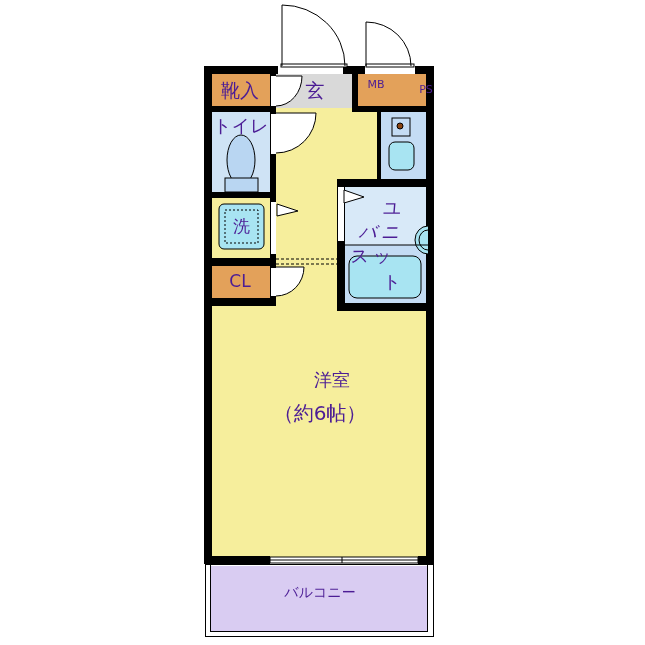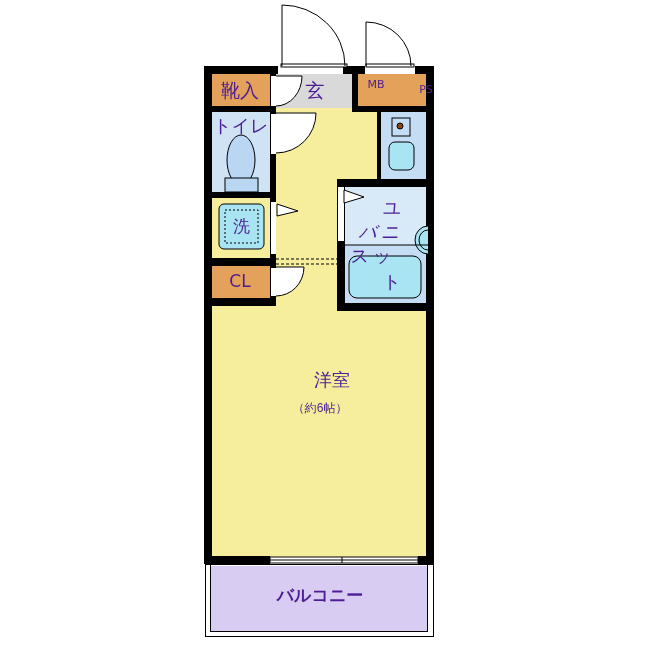--- a/index.html
+++ b/index.html
@@ -114,14 +114,14 @@
 <div class="lbl" style="left:364px;top:78px;width:24px;font-size:11px;">MB</div>
 <div class="lbl" style="left:398px;top:83px;width:24px;font-size:11px;margin-left:16px;">PS</div>
 <div class="lbl" style="left:210px;top:114px;width:62px;font-size:18px;">トイレ</div>
 <div class="lbl" style="left:224px;top:215px;width:35px;font-size:17px;">洗</div>
 <div class="lbl" style="left:210px;top:271px;width:60px;font-size:17px;">CL</div>
 <div class="lbl" style="left:380px;top:196px;width:24px;font-size:18px;">ユ</div>
 <div class="lbl" style="left:356px;top:220px;width:50px;font-size:18px;letter-spacing:4px;font-style:italic;">バニ</div>
 <div class="lbl" style="left:348px;top:244px;width:50px;font-size:18px;letter-spacing:4px;">スッ</div>
 <div class="lbl" style="left:380px;top:270px;width:24px;font-size:18px;">ト</div>
 <div class="lbl" style="left:290px;top:368px;width:60px;font-size:18px;text-align:right;">洋室</div>
-<div class="lbl" style="left:260px;top:400px;width:120px;font-size:12px;font-family:Liberation Mono, monospace;">（約6帖）</div>
-<div class="lbl" style="left:240px;top:584px;width:160px;font-size:17px;font-weight:bold;">バルコニー</div>
+<div class="lbl" style="left:260px;top:400px;width:120px;font-size:20px;">（約6帖）</div>
+<div class="lbl" style="left:240px;top:584px;width:160px;font-size:14px;">バルコニー</div>
 
 </body></html>

